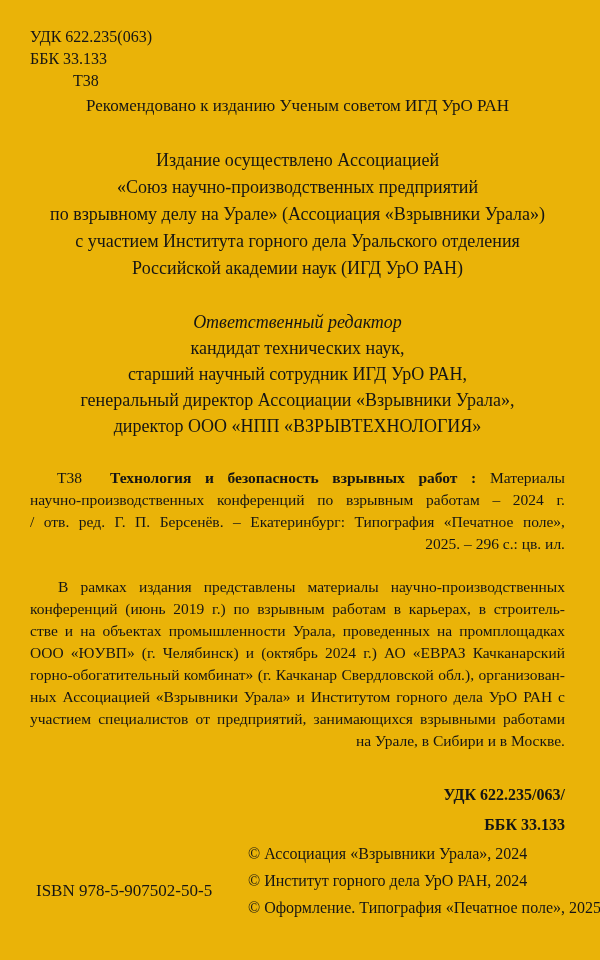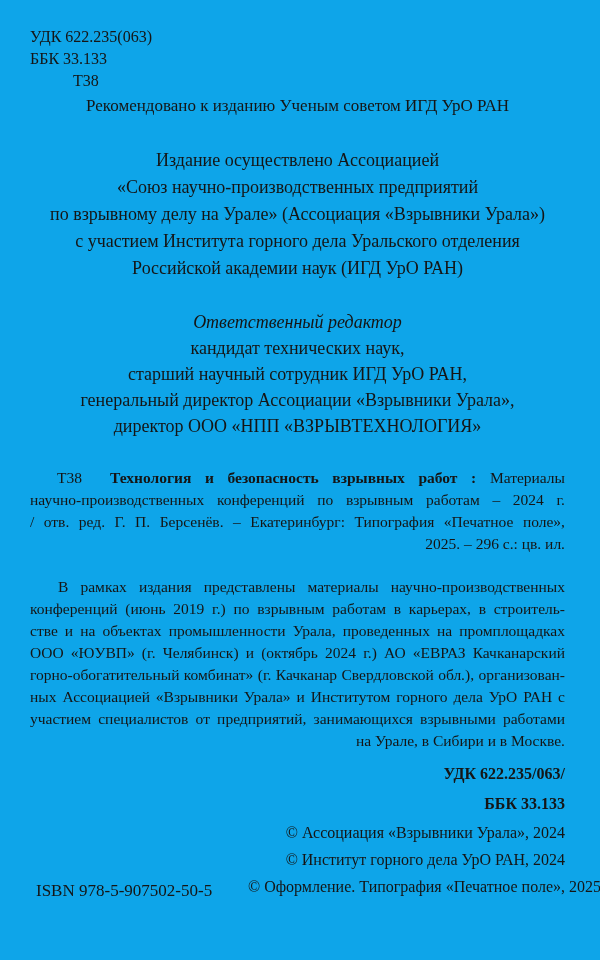--- a/index.html
+++ b/index.html
@@ -1,21 +1,21 @@
 <!DOCTYPE html>
 <html><head>
 <meta charset="utf-8">
 <style>
   html, body { margin: 0; padding: 0; background: #d8d8d8; }
   .page {
     position: relative;
     width: 600px;
     height: 960px;
     margin: 0 auto;
-    background: #0ea5e9;
+    background: #eab308;
     color: #151515;
     font-family: "Liberation Serif", "DejaVu Serif", serif;
     overflow: hidden;
     box-sizing: border-box;
     padding: 26px 35px 0 30px;
   }
   .line { white-space: nowrap; }
   .center { text-align: center; white-space: nowrap; }
 
   .top-block { font-size: 16px; line-height: 22px; }
@@ -33,22 +33,22 @@
   .annotation-block { margin-top: 21px; }
 
   .jl { text-align: justify; text-align-last: justify; white-space: normal; }
   .ll { text-align: right; white-space: nowrap; }
 
   .catalog-first { text-indent: 27px; }
   .catalog-code-label { margin-right: 28px; }
   .catalog-title-bold { font-weight: bold; }
   .first-indent { text-indent: 28px; }
 
-  .bottom-codes { font-weight: bold; font-size: 16px; line-height: 30px; margin-top: 7px; text-align: right; }
-  .copyright-block { font-size: 16px; line-height: 27px; margin-left: 218px; text-align: right; }
+  .bottom-codes { font-weight: bold; font-size: 16px; line-height: 30px; margin-top: 28px; text-align: right; }
+  .copyright-block { font-size: 16px; line-height: 27px; margin-left: 218px; text-align: left; }
   .isbn-line { position: absolute; left: 36px; top: 881px; font-size: 17px; white-space: nowrap; }
 </style>
 </head>
 <body>
 
 <div class="page">
 
   <div class="top-block">
     <div class="line">УДК 622.235(063)</div>
     <div class="line">ББК 33.133</div>

